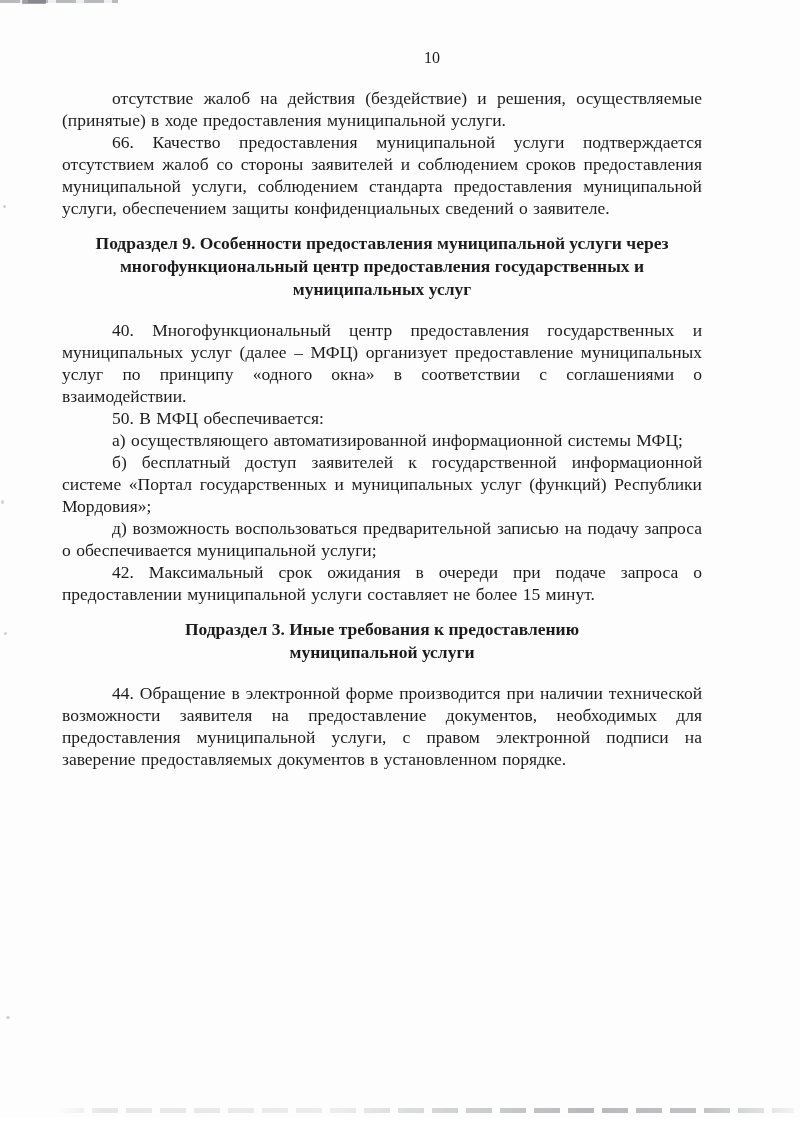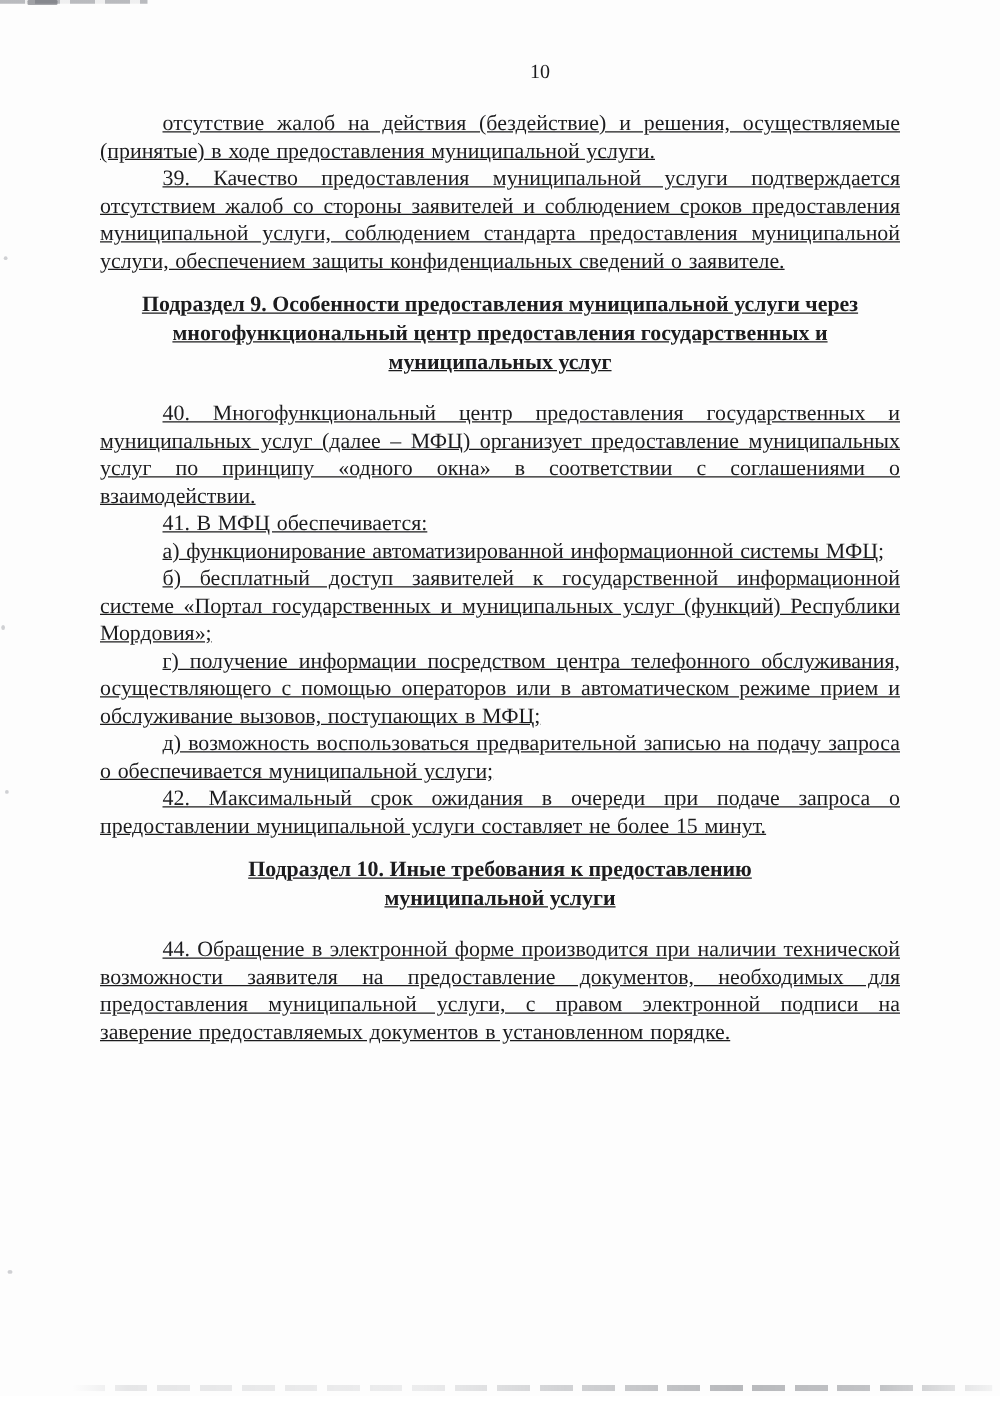--- a/index.html
+++ b/index.html
@@ -19,23 +19,22 @@
   .pagenum {
     padding-top: 49px;
     width: 640px;
     margin-left: 112px;
     text-align: center;
     font-size: 16px;
     line-height: 17px;
     color: #1c1c1e;
   }
   .content {
-    margin: 21px 45px 0 80px;
+    margin: 21px 45px 0 62px;
     width: 640px;
-    text-decoration: underline;
   }
   p.block {
     margin: 0;
     font-size: 17.5px;
     line-height: 22px;
     text-align: justify;
     text-align-last: left;
     text-indent: 50px;
     word-spacing: 1px;
   }
@@ -108,30 +107,29 @@
   <div class="artifact-top-blob"></div>
   <div class="speck s1"></div>
   <div class="speck s2"></div>
   <div class="speck s3"></div>
   <div class="speck s4"></div>
 
   <div class="pagenum">10</div>
 
   <div class="content" id="doc-blocks">
       <p class="block body">отсутствие жалоб на действия (бездействие) и решения, осуществляемые (принятые) в ходе предоставления муниципальной услуги.</p>
-      <p class="block body">39. Качество предоставления муниципальной услуги подтверждается отсутствием жалоб со стороны заявителей и соблюдением сроков предоставления муниципальной услуги, соблюдением стандарта предоставления муниципальной услуги, обеспечением защиты конфиденциальных сведений о заявителе.</p>
+      <p class="block body">66. Качество предоставления муниципальной услуги подтверждается отсутствием жалоб со стороны заявителей и соблюдением сроков предоставления муниципальной услуги, соблюдением стандарта предоставления муниципальной услуги, обеспечением защиты конфиденциальных сведений о заявителе.</p>
       <p class="block heading">Подраздел 9. Особенности предоставления муниципальной услуги через
 многофункциональный центр предоставления государственных и
 муниципальных услуг</p>
       <p class="block body">40. Многофункциональный центр предоставления государственных и муниципальных услуг (далее – МФЦ) организует предоставление муниципальных услуг по принципу «одного окна» в соответствии с соглашениями о взаимодействии.</p>
-      <p class="block body">41. В МФЦ обеспечивается:</p>
-      <p class="block body">а) функционирование автоматизированной информационной системы МФЦ;</p>
+      <p class="block body">50. В МФЦ обеспечивается:</p>
+      <p class="block body">а) осуществляющего автоматизированной информационной системы МФЦ;</p>
       <p class="block body">б) бесплатный доступ заявителей к государственной информационной системе «Портал государственных и муниципальных услуг (функций) Республики Мордовия»;</p>
-      <p class="block body">г) получение информации посредством центра телефонного обслуживания, осуществляющего с помощью операторов или в автоматическом режиме прием и обслуживание вызовов, поступающих в МФЦ;</p>
       <p class="block body">д) возможность воспользоваться предварительной записью на подачу запроса о обеспечивается муниципальной услуги;</p>
       <p class="block body">42. Максимальный срок ожидания в очереди при подаче запроса о предоставлении муниципальной услуги составляет не более 15 минут.</p>
-      <p class="block heading">Подраздел 10. Иные требования к предоставлению
+      <p class="block heading">Подраздел 3. Иные требования к предоставлению
 муниципальной услуги</p>
       <p class="block body">44. Обращение в электронной форме производится при наличии технической возможности заявителя на предоставление документов, необходимых для предоставления муниципальной услуги, с правом электронной подписи на заверение предоставляемых документов в установленном порядке.</p>
     </div>
 
   <div class="artifact-bottom"></div>
 </div>
 
 </body></html>

